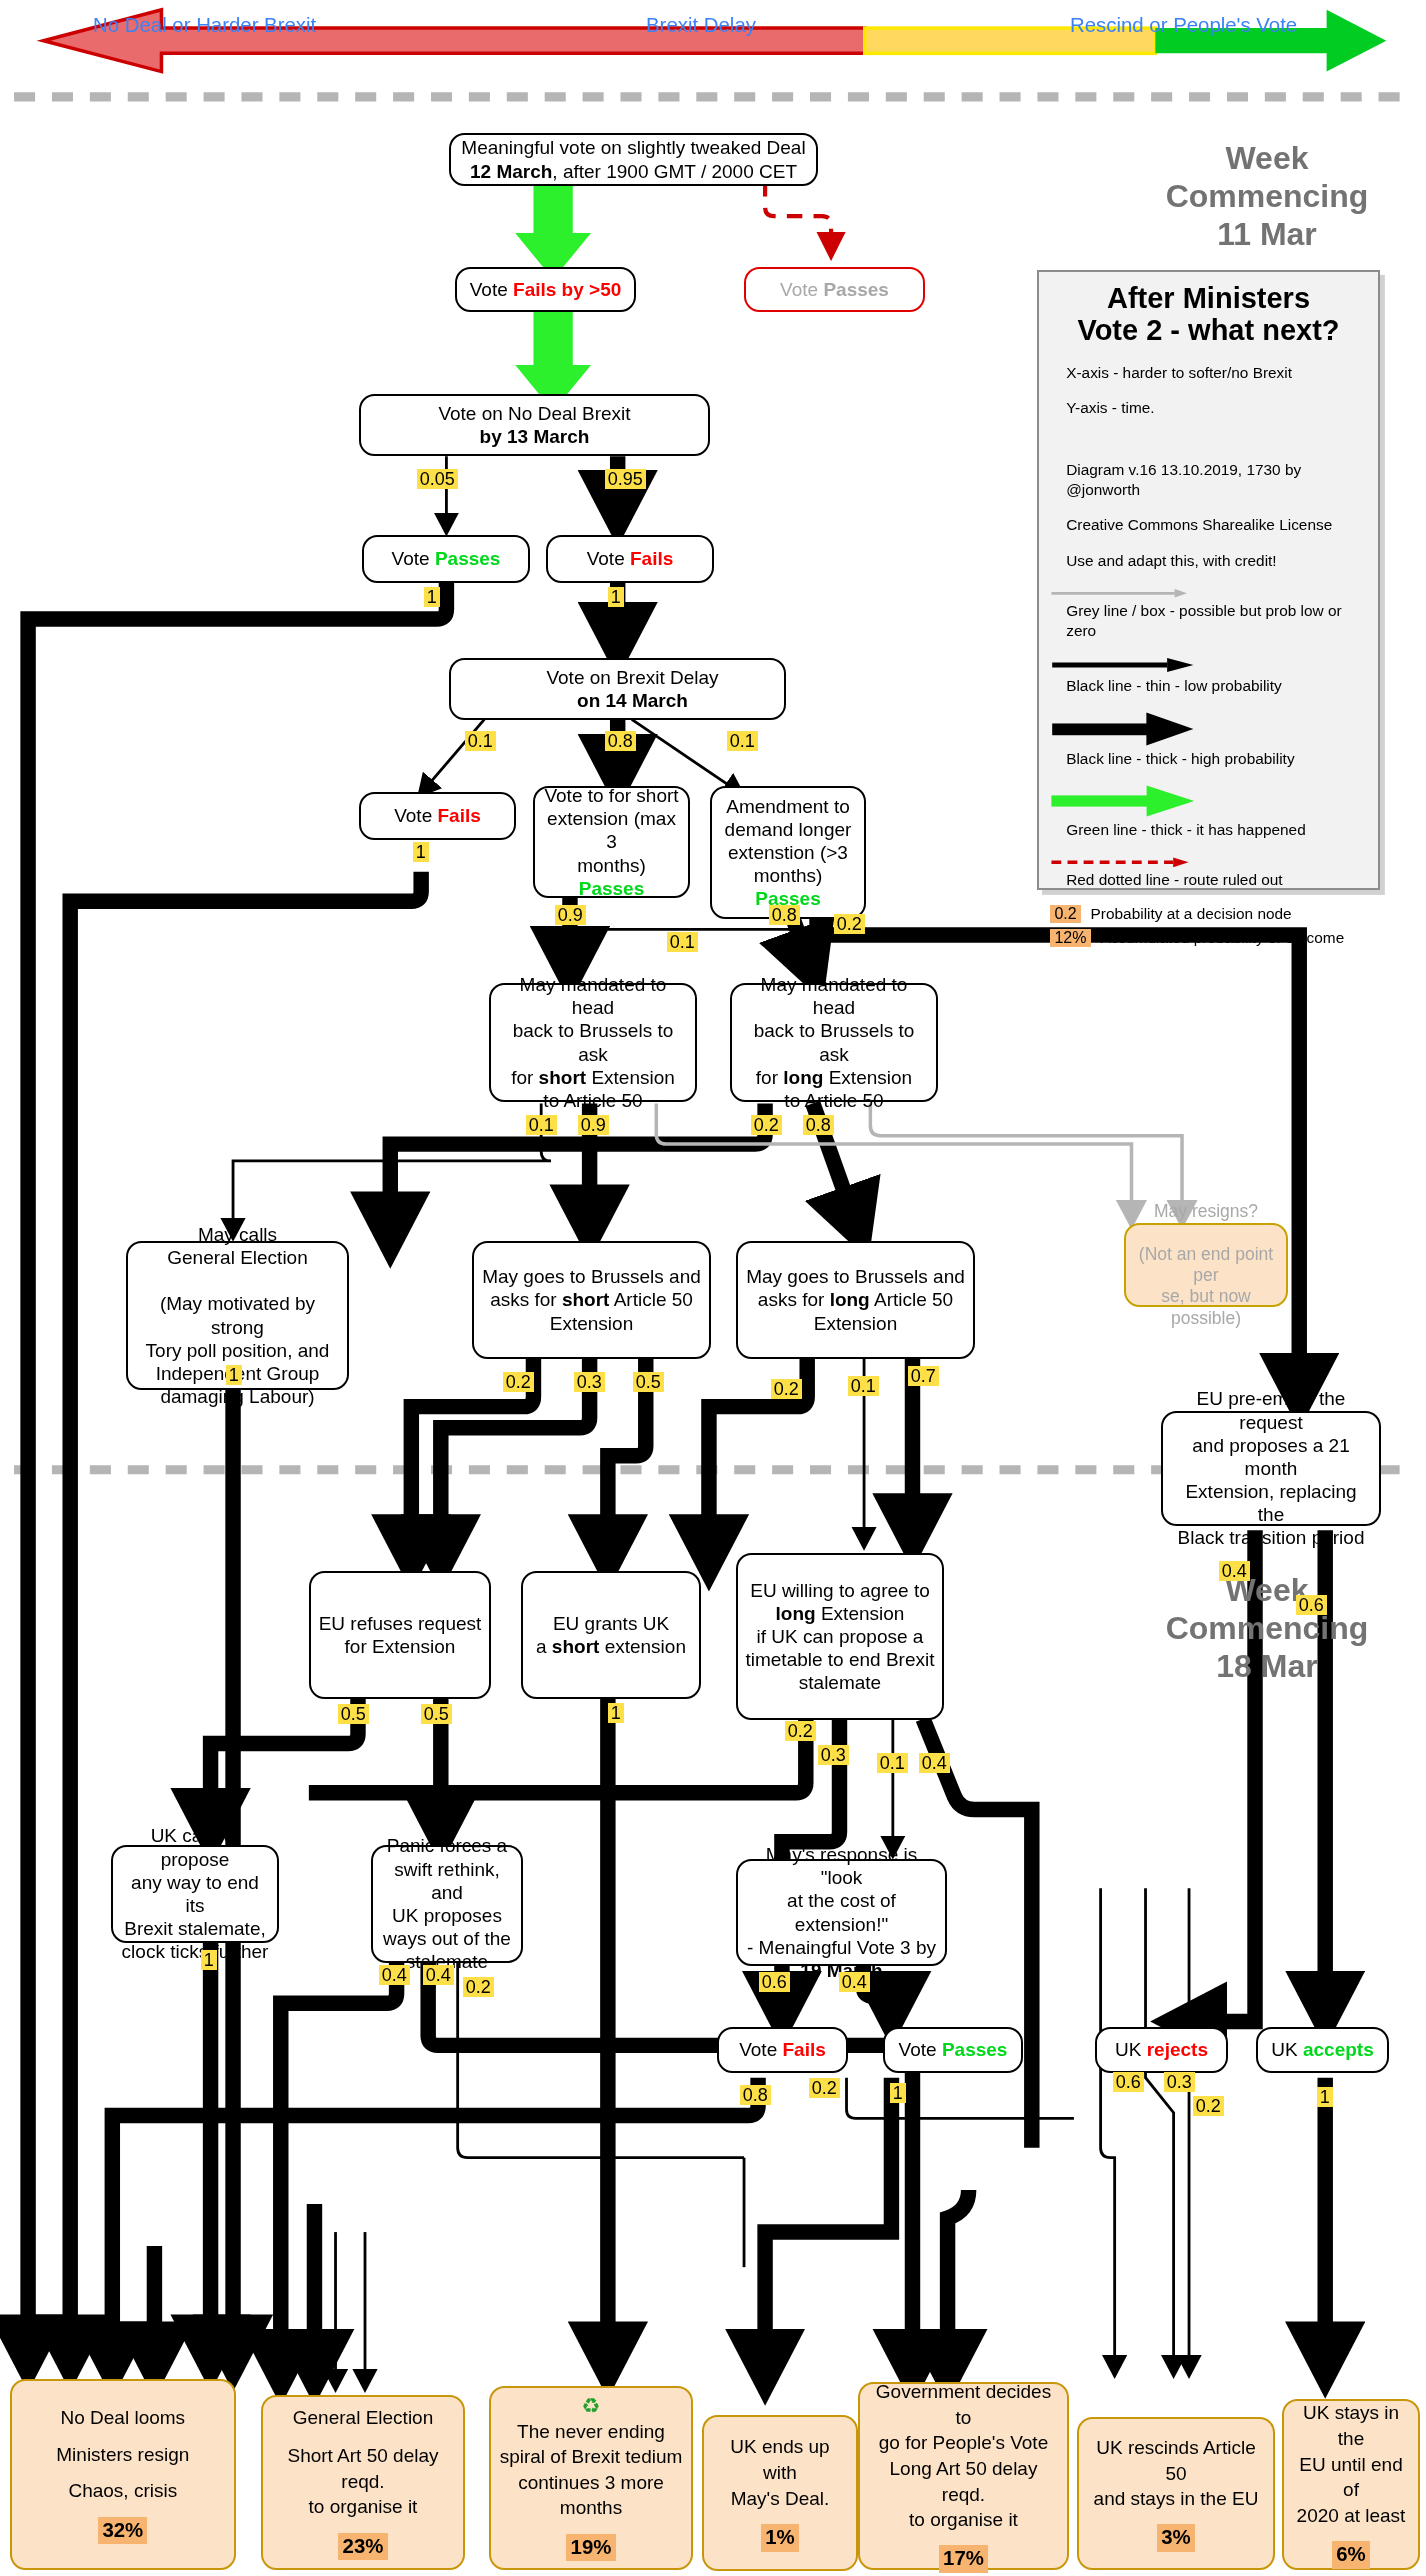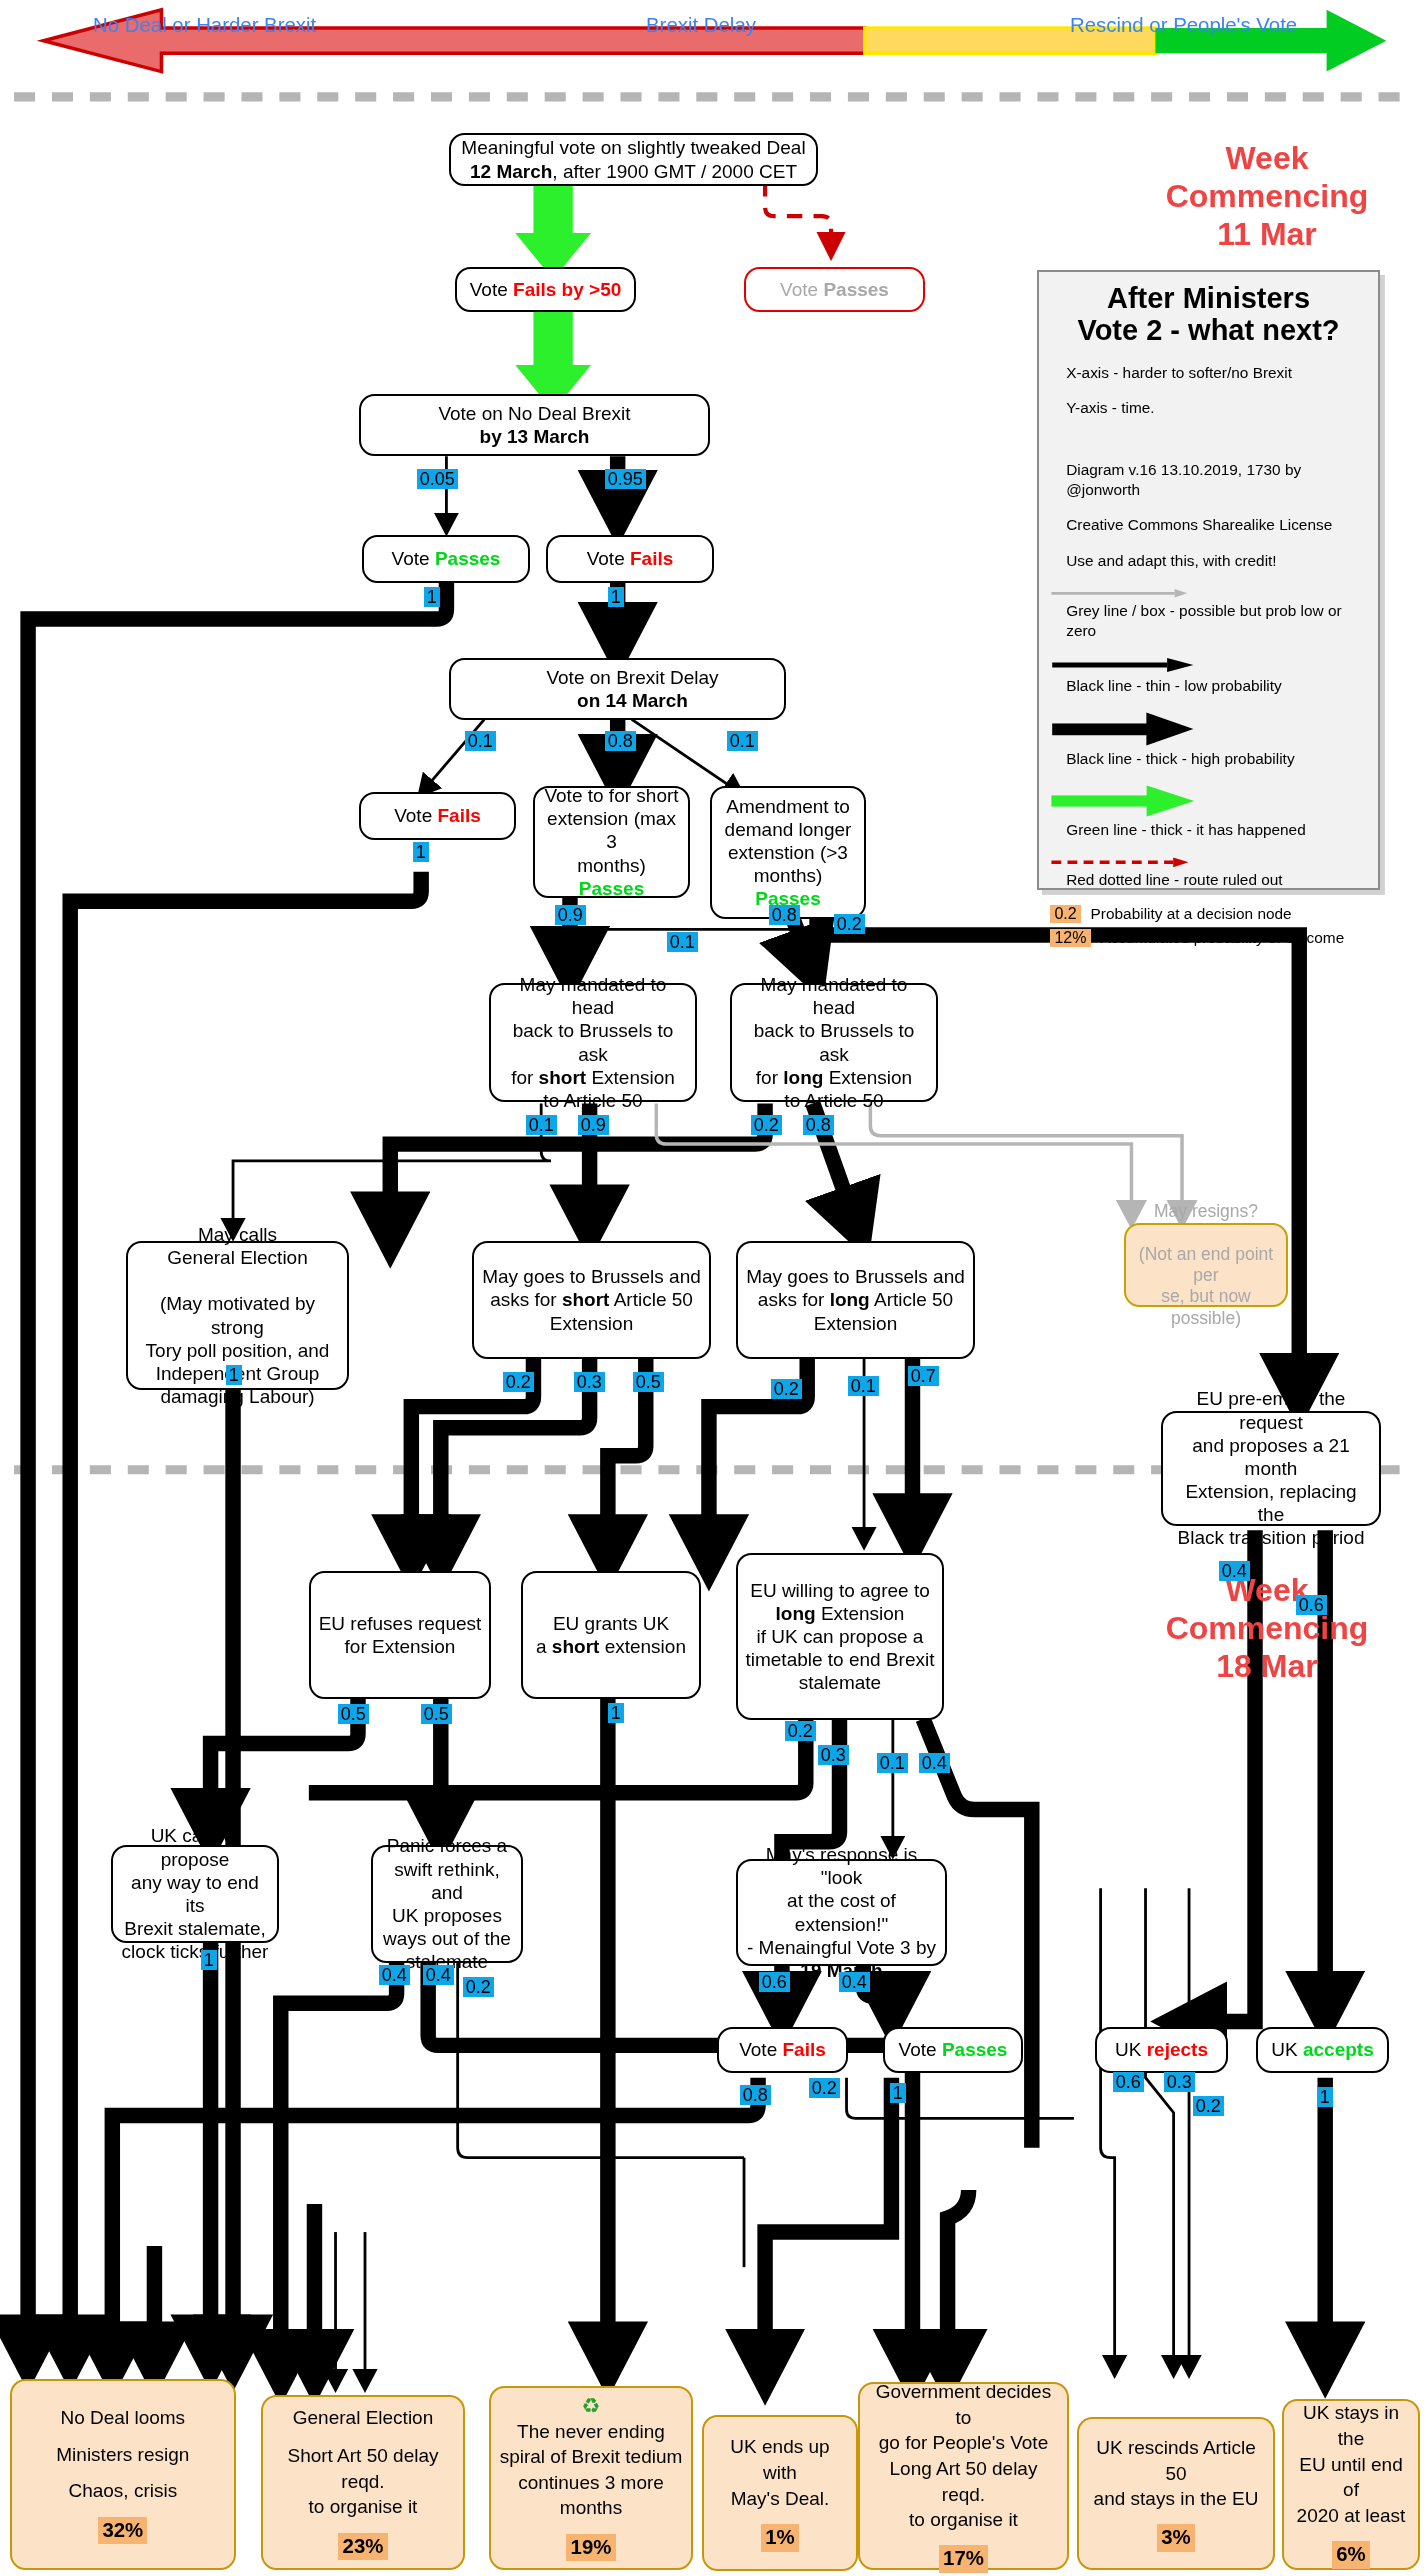--- a/index.html
+++ b/index.html
@@ -9,23 +9,23 @@
 
   .node{position:absolute;box-sizing:border-box;border:2.8px solid #000;border-radius:15.4px;
         background:#fff;display:flex;align-items:center;justify-content:center;text-align:center;
         font-size:19px;line-height:1.22;color:#000;padding:5.6px 7px;z-index:5;}
   .node.grey{border-color:#c8a200;background:#fce3c8;color:#a8a8a8;}
   .node.redout{border-color:#e00000;color:#a8a8a8;}
   .outcome{position:absolute;box-sizing:border-box;border:2.8px solid #c8960a;border-radius:15.4px;
            background:#fce3c8;display:flex;flex-direction:column;align-items:center;justify-content:center;
            text-align:center;font-size:19px;line-height:1.35;color:#000;padding:7px;z-index:5;}
   .pct{display:inline-block;background:#f7b471;padding:0 4.2px;font-weight:bold;font-size:20.4px;margin-top:12.6px;}
-  .prob{position:absolute;background:#0ea5e9;color:#000;font-size:18px;line-height:1.05;
+  .prob{position:absolute;background:#fde047;color:#000;font-size:18px;line-height:1.05;
         padding:0.7px 2.8px;z-index:9;white-space:nowrap;}
-  .wm{position:absolute;color:#ef4444;font-weight:bold;font-size:32px;line-height:1.18;
+  .wm{position:absolute;color:#737373;font-weight:bold;font-size:32px;line-height:1.18;
       text-align:center;z-index:1;}
   .legend{position:absolute;left:1037px;top:270px;width:343px;height:620px;background:#f2f2f2;
           border:2.1px solid #8c8c8c;box-shadow:4.9px 4.9px 0 rgba(0,0,0,.18);z-index:20;
           box-sizing:border-box;padding:9.8px 11.2px;}
   .legend h1{margin:0 0 5.6px 0;font-size:29px;line-height:1.12;text-align:center;font-weight:bold;}
   .legend p{margin:16px;font-size:15.4px;line-height:1.28;}
   .legend .gap{height:9.8px;}
   .legend .lrow{font-size:15.4px;line-height:1.28;margin-top:1.4px;}
   .legend .keyrow{display:flex;align-items:center;gap:9.8px;margin-top:5.6px;font-size:15.4px;}
   .legend .keybox{background:#f7b471;padding:0 4.2px;font-size:16px;}

